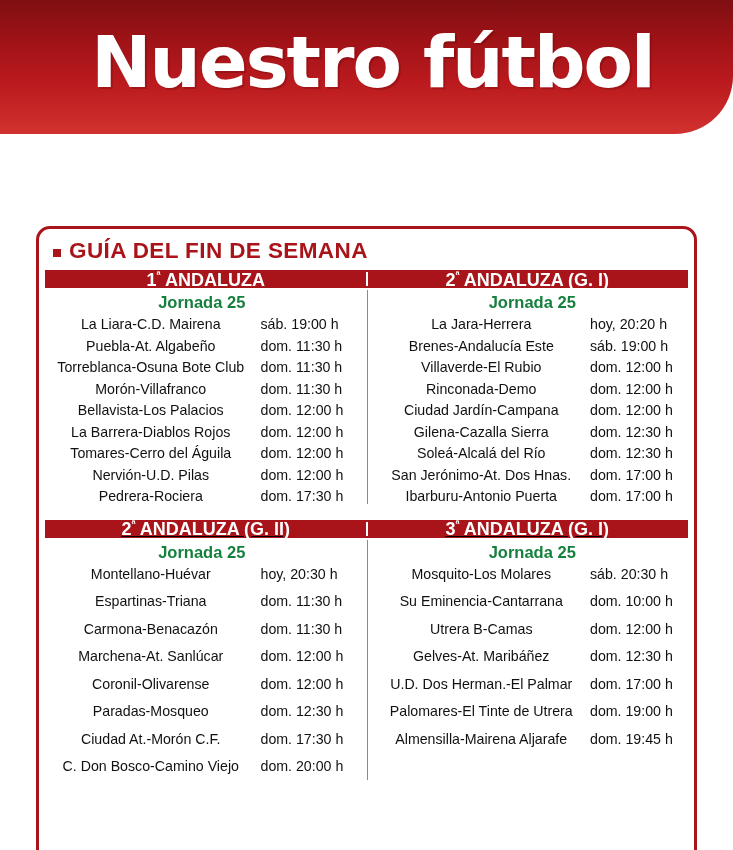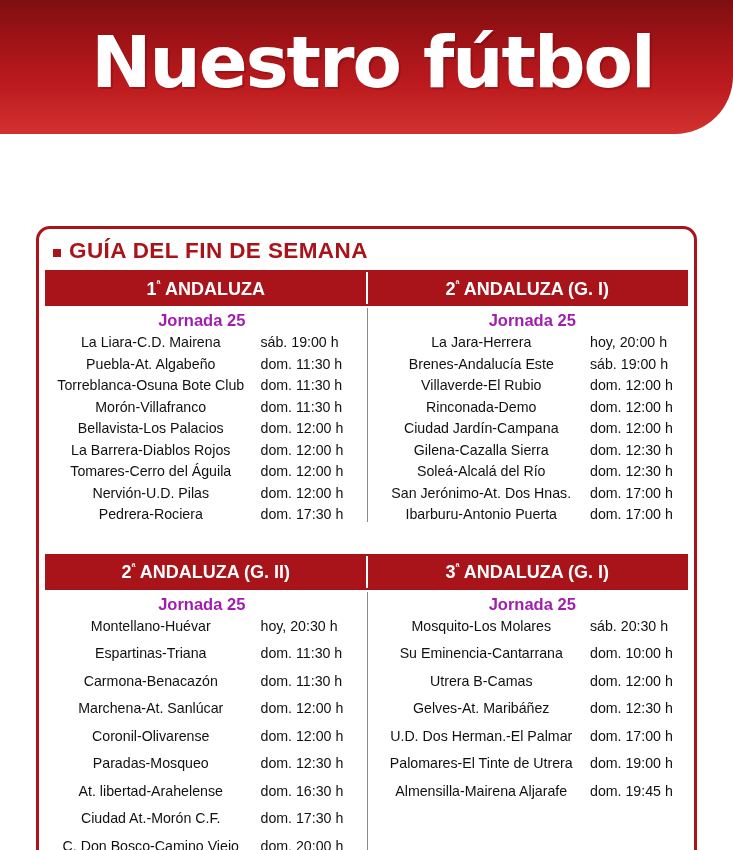--- a/index.html
+++ b/index.html
@@ -64,21 +64,21 @@
     font-size: 22.5px;
     letter-spacing: 0.4px;
     font-family: "Liberation Sans", sans-serif;
   }
 
   
   .band {
     position: relative;
     display: flex;
     background: #a81419;
-    height: 36px;
+    height: 18px;
     margin: 2px 6px 0 6px;
     align-items: center;
   }
   .band .band-cell {
     flex: 1 1 50%;
     text-align: center;
     color: #ffffff;
     font-weight: bold;
     font-size: 18px;
     line-height: 1;
@@ -114,21 +114,21 @@
     position: absolute;
     left: 50%;
     top: 2px;
     bottom: 6px;
     width: 1px;
     background: #8a8a8a;
   }
 
   .jornada {
     text-align: center;
-    color: #a21caf;
+    color: #15803d;
     font-weight: bold;
     font-size: 16.5px;
     padding: 5px 0 4px 0;
   }
 
   table.matches {
     width: 100%;
     border-collapse: collapse;
     font-size: 14.2px;
     color: #111;
@@ -143,21 +143,21 @@
     padding-right: 6px;
   }
   table.matches td.time {
     text-align: left;
     width: 96px;
   }
   table.matches.tight tr { height: 21.5px; }
   table.matches.loose tr { height: 27.5px; }
 
   
-  .band.second { margin-top: 26px; }
+  .band.second { margin-top: 10px; text-decoration: underline; }
 </style>
 </head>
 <body>
 
 <div class="page">
 
   <div class="masthead">
     <div class="masthead-title">Nuestro fútbol</div>
   </div>
 
@@ -224,21 +224,21 @@
           </tbody>
         </table>
       </div>
 
       <div class="col right">
         <div class="jornada">Jornada 25</div>
         <table class="matches tight">
           <tbody>
             <tr>
                 <td class="teams">La Jara-Herrera</td>
-                <td class="time">hoy, 20:00 h</td>
+                <td class="time">hoy, 20:20 h</td>
               </tr>
             <tr>
                 <td class="teams">Brenes-Andalucía Este</td>
                 <td class="time">sáb. 19:00 h</td>
               </tr>
             <tr>
                 <td class="teams">Villaverde-El Rubio</td>
                 <td class="time">dom. 12:00 h</td>
               </tr>
             <tr>
@@ -305,24 +305,20 @@
               </tr>
             <tr>
                 <td class="teams">Coronil-Olivarense</td>
                 <td class="time">dom. 12:00 h</td>
               </tr>
             <tr>
                 <td class="teams">Paradas-Mosqueo</td>
                 <td class="time">dom. 12:30 h</td>
               </tr>
             <tr>
-                <td class="teams">At. libertad-Arahelense</td>
-                <td class="time">dom. 16:30 h</td>
-              </tr>
-            <tr>
                 <td class="teams">Ciudad At.-Morón C.F.</td>
                 <td class="time">dom. 17:30 h</td>
               </tr>
             <tr>
                 <td class="teams">C. Don Bosco-Camino Viejo</td>
                 <td class="time">dom. 20:00 h</td>
               </tr>
           </tbody>
         </table>
       </div>

